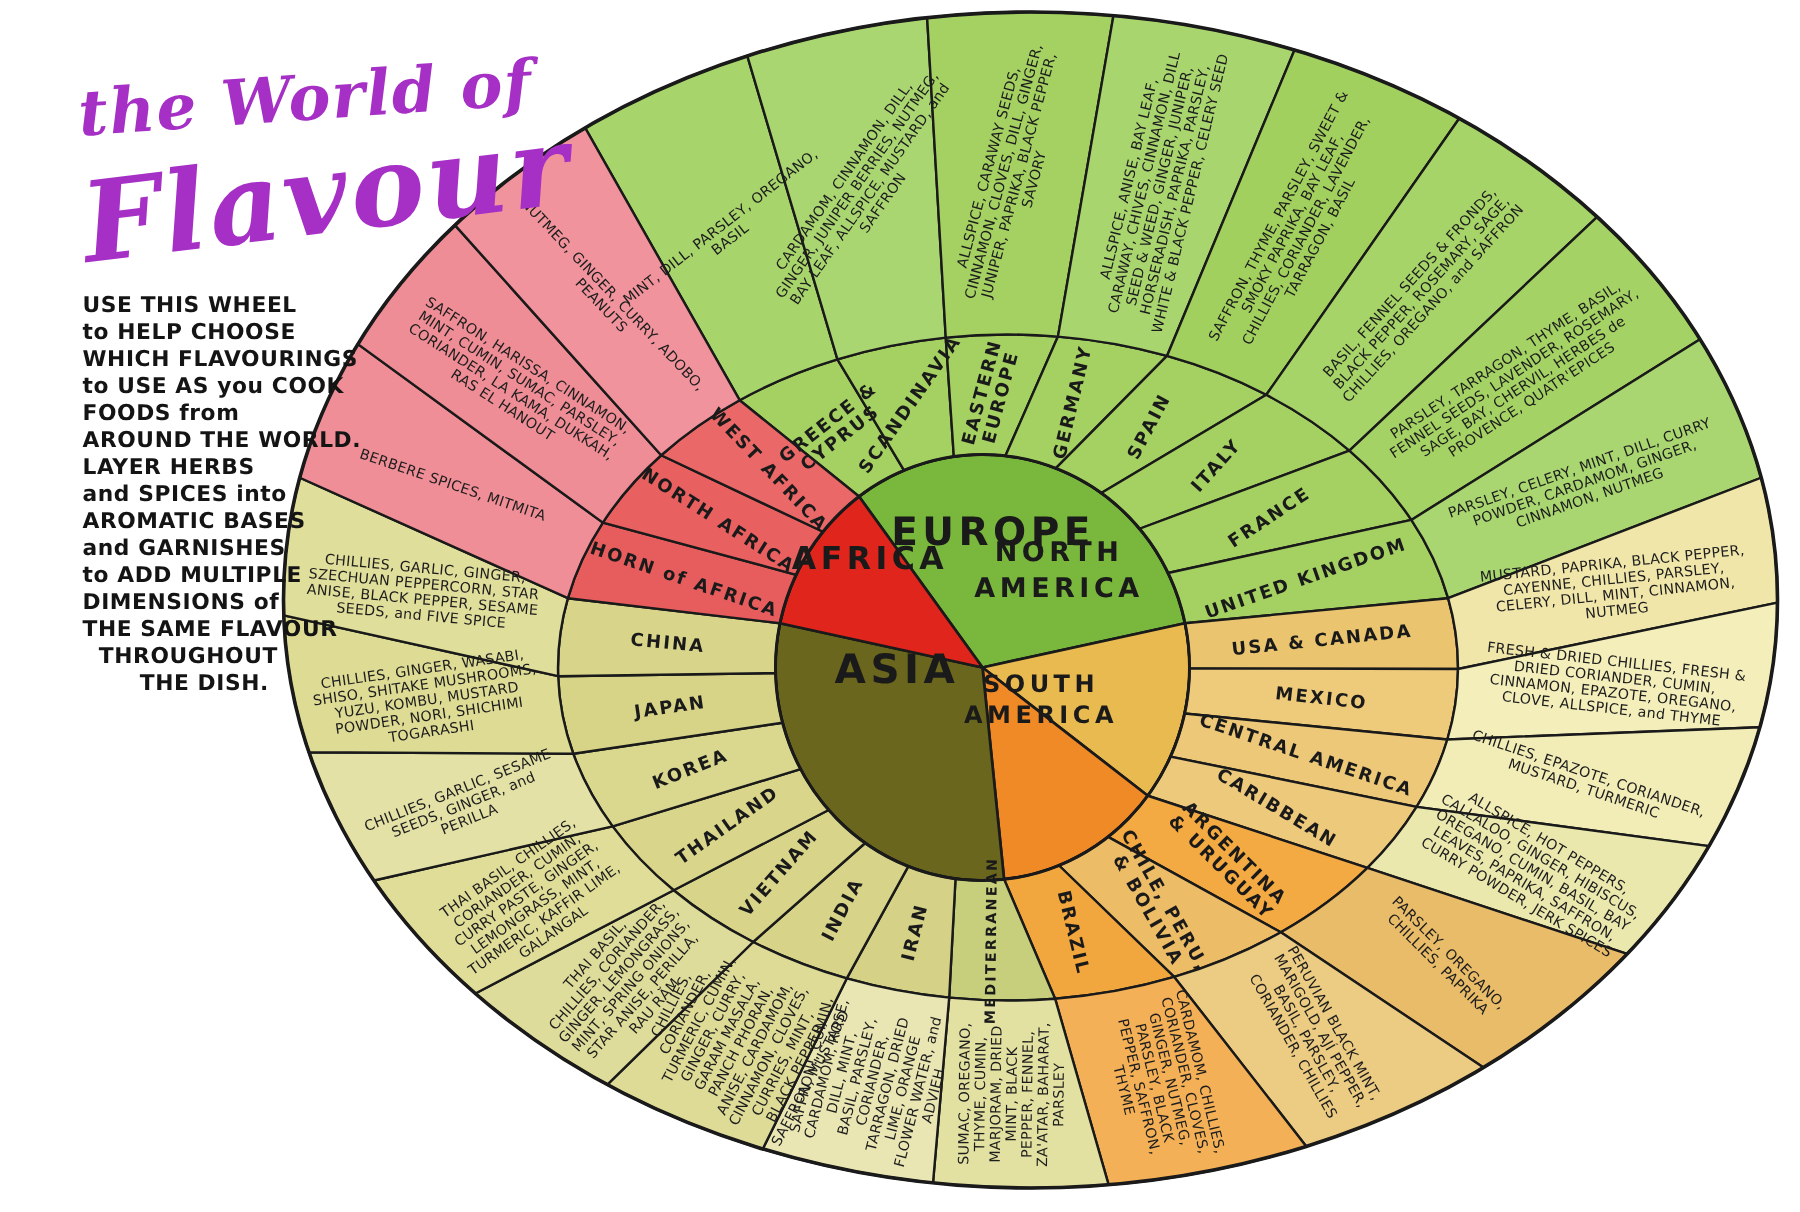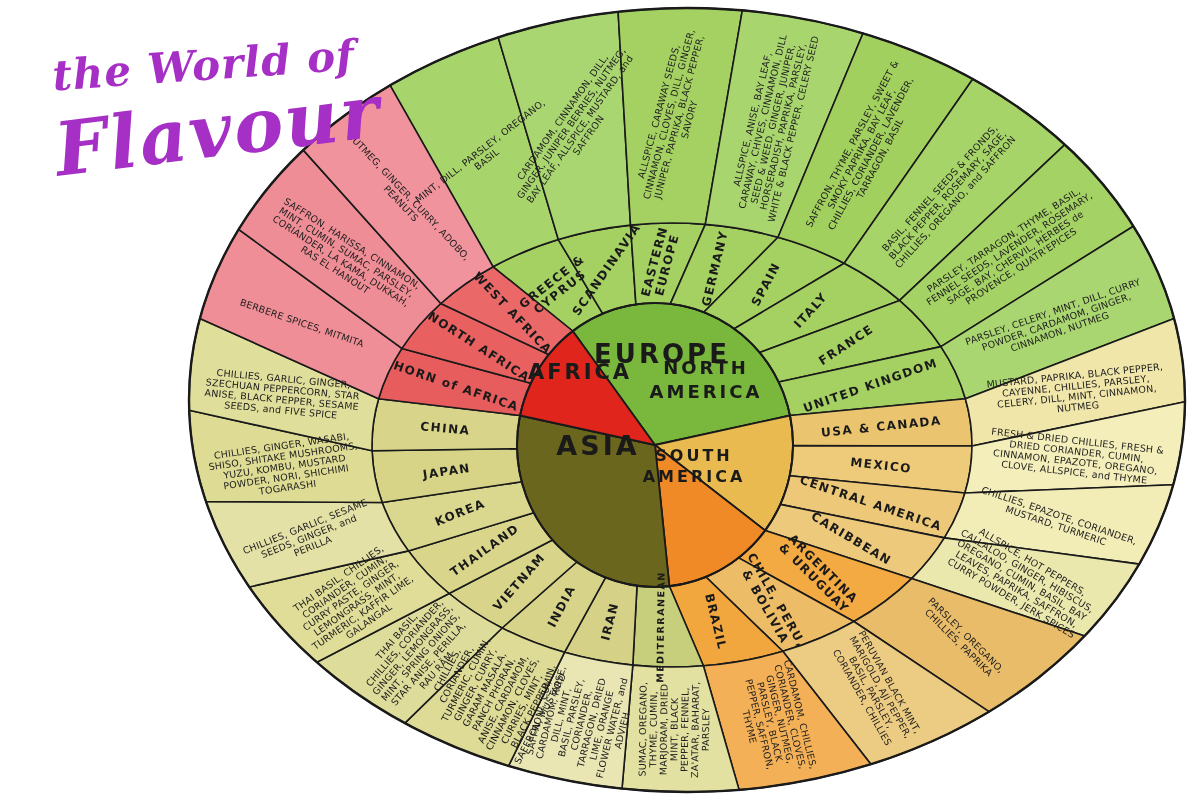--- a/index.html
+++ b/index.html
@@ -135,13 +135,28 @@
       <text transform="translate(302.0 323.1) rotate(18.9)" font-size="9.5" letter-spacing="0.2" text-anchor="middle" fill="#1d1d1d" font-weight="500"><tspan x="0" dy="3.3249999999999997">BERBERE SPICES, MITMITA</tspan></text>
       <text transform="translate(479.2 346.7) rotate(32.7)" font-size="12" letter-spacing="1.5" text-anchor="middle" fill="#1a1a1a" font-weight="700"><tspan x="0" dy="4.199999999999999">NORTH AFRICA</tspan></text>
       <text transform="translate(343.7 256.6) rotate(32.7)" font-size="9.5" letter-spacing="0.2" text-anchor="middle" fill="#1d1d1d" font-weight="500"><tspan x="0" dy="-12.425">SAFFRON, HARISSA, CINNAMON,</tspan><tspan x="0" dy="10.5">MINT, CUMIN, SUMAC, PARSLEY,</tspan><tspan x="0" dy="10.5">CORIANDER, LA KAMA, DUKKAH,</tspan><tspan x="0" dy="10.5">RAS EL HANOUT</tspan></text>
       <text transform="translate(512.8 313.0) rotate(46.5)" font-size="12" letter-spacing="1.5" text-anchor="middle" fill="#1a1a1a" font-weight="700"><tspan x="0" dy="4.199999999999999">WEST AFRICA</tspan></text>
       <text transform="translate(404.8 199.8) rotate(46.5)" font-size="9.5" letter-spacing="0.2" text-anchor="middle" fill="#1d1d1d" font-weight="500"><tspan x="0" dy="-1.9250000000000003">NUTMEG, GINGER, CURRY, ADOBO,</tspan><tspan x="0" dy="10.5">PEANUTS</tspan></text>
     </svg>
   <div class="title-block">
     <div class="title-line1" style="color: rgb(166, 47, 198);">the World of</div>
     <div class="title-line2" style="color: rgb(166, 47, 198);">Flavour</div>
   </div>
+  <div class="description">USE THIS WHEEL
+to HELP CHOOSE
+WHICH FLAVOURINGS
+to USE AS you COOK
+FOODS from
+AROUND THE WORLD.
+LAYER HERBS
+and SPICES into
+AROMATIC BASES
+and GARNISHES
+to ADD MULTIPLE
+DIMENSIONS of
+THE SAME FLAVOUR
+  THROUGHOUT
+       THE DISH.</div>
 </div>
 
 </body></html>

